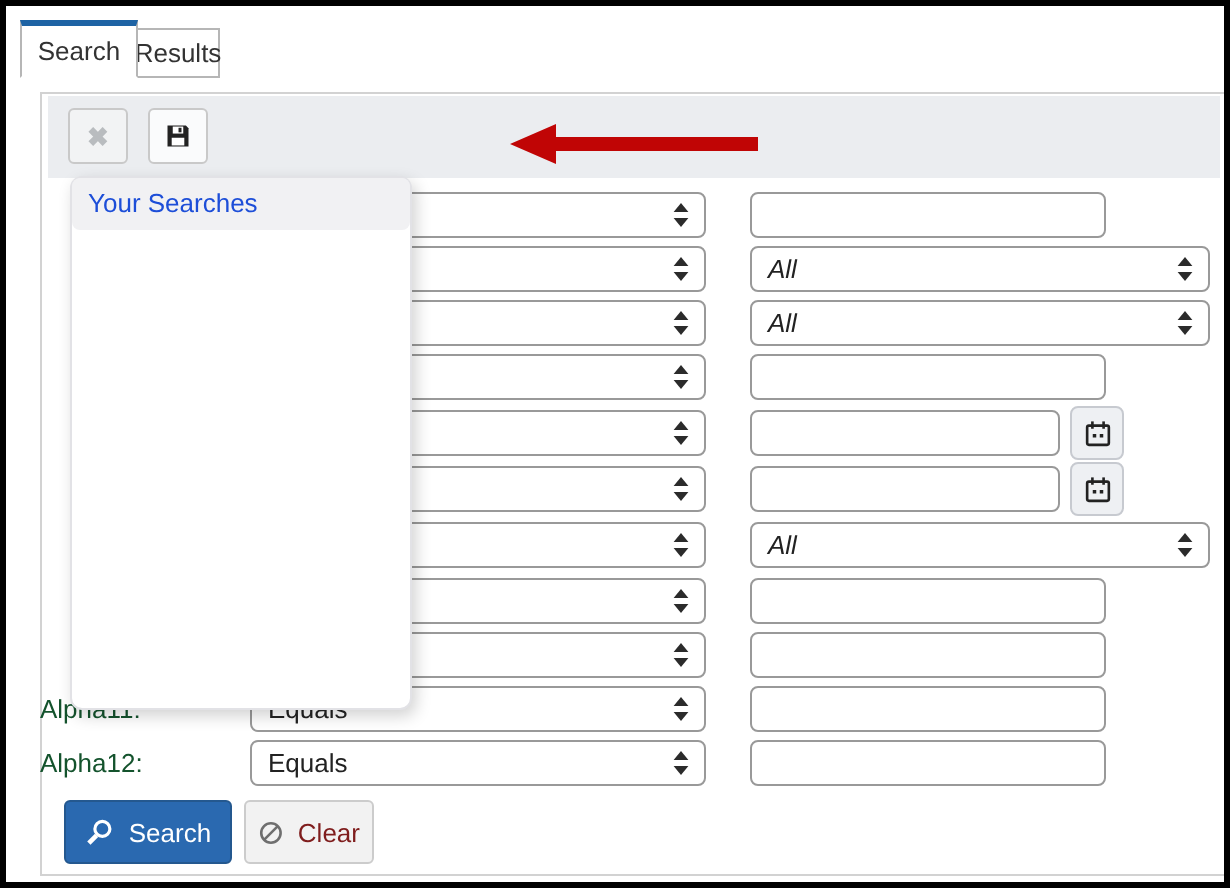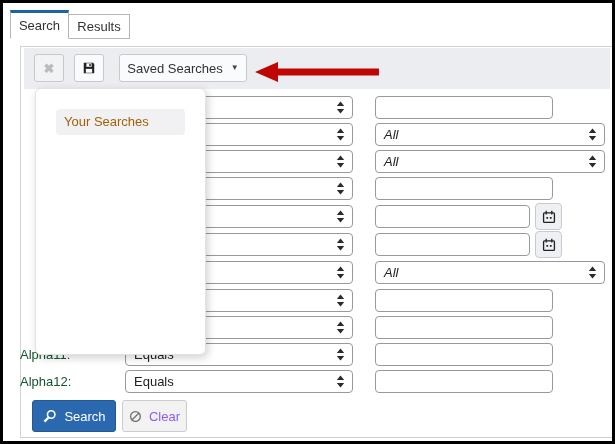--- a/index.html
+++ b/index.html
@@ -3,40 +3,40 @@
 <meta charset="utf-8">
 <style>
   html,body{margin:0;padding:0;background:#fff;}
   .screen{position:relative;width:615px;height:444px;box-sizing:border-box;
     border:3px solid #000;background:#fff;overflow:hidden;
     font-family:"Liberation Sans",sans-serif;font-size:13px;color:#333;padding-left:28px;}
   
   .tab{position:absolute;background:#fff;border:1px solid #b6b6b6;
     display:flex;align-items:center;justify-content:center;cursor:pointer;box-sizing:border-box;}
   .tab-search{left:7px;top:7px;width:59px;height:29px;border-top:3px solid #1e63a4;border-bottom:1px solid #fff;z-index:3;}
-  .tab-results{left:65px;top:11px;width:62px;height:25px;}
+  .tab-results{left:65px;top:11px;width:42px;height:25px;}
   
   .panel{position:absolute;left:17px;top:43px;width:593px;height:392px;
     border:1px solid #d2d2d2;background:#fff;box-sizing:border-box;}
   .toolbar{position:absolute;left:21px;top:45px;width:586px;height:41px;background:#ebedf0;}
   .tbtn{position:absolute;box-sizing:border-box;border:1px solid #c9c9c9;border-radius:3px;
     background:#fafbfc;display:flex;align-items:center;justify-content:center;cursor:pointer;
     font-family:"Liberation Sans",sans-serif;font-size:13px;color:#333;}
   .btn-close{left:31px;top:51px;width:30px;height:28px;background:#f2f3f4;
     color:#b9bcbf;font-weight:bold;font-size:13px;}
   .btn-save{left:71px;top:51px;width:30px;height:28px;}
   .btn-saved{left:116px;top:51px;width:128px;height:28px;gap:8px;}
   .caret{font-size:8px;color:#444;line-height:1;}
   .red-arrow{position:absolute;left:249px;top:55px;z-index:2;}
   
   .dropdown{position:absolute;left:32px;top:85px;width:171px;height:267px;background:#fff;
     border:1px solid #e2e2e6;border-radius:6px;box-shadow:2px 3px 8px rgba(0,0,0,0.18);
     z-index:10;box-sizing:border-box;}
-  .dd-header{margin:20px;height:26px;line-height:26px;background:#f1f1f3;border-radius:4px;
-    padding-left:8px;color:#a16207;}
+  .dd-header{margin:0;height:26px;line-height:26px;background:#f1f1f3;border-radius:4px;
+    padding-left:8px;color:#1d4ed8;}
   .dd-item{display:flex;align-items:center;height:28px;cursor:pointer;}
   .dd-tri{width:10px;margin-left:23px;display:flex;align-items:center;}
   .dd-label{margin-left:29px;color:#333;}
   
   .frow{position:absolute;left:0;width:100%;height:23px;}
   .rlabel{position:absolute;left:17px;top:4px;width:116px;text-align:left;color:#14532d;}
   .sel{position:absolute;box-sizing:border-box;height:23px;border:1px solid #999;border-radius:4px;
     background:#fff;display:flex;align-items:center;cursor:pointer;}
   .sel .seltxt{padding-left:8px;flex:1;color:#222;white-space:nowrap;overflow:hidden;}
   .sel .udarr{margin-right:7px;flex:none;}
@@ -47,21 +47,21 @@
     font-family:"Liberation Sans",sans-serif;font-size:13px;color:#222;}
   .vinput.short{width:155px;}
   .calbtn{position:absolute;left:532px;top:-2px;width:27px;height:27px;box-sizing:border-box;
     border:1px solid #c7cad0;border-radius:4px;background:#eef0f3;cursor:pointer;
     display:flex;align-items:center;justify-content:center;padding:0;}
   
   .actions button{position:absolute;box-sizing:border-box;border-radius:3px;height:32px;
     display:flex;align-items:center;justify-content:center;gap:7px;cursor:pointer;
     font-family:"Liberation Sans",sans-serif;font-size:13px;}
   .btn-search{left:29px;top:397px;width:84px;background:#2a69b0;border:1px solid #24588f;color:#fff;}
-  .btn-clear{left:119px;top:397px;width:65px;background:#f2f2f2;border:1px solid #ccc;color:#8b5cf6;}
+  .btn-clear{left:119px;top:397px;width:65px;background:#f2f2f2;border:1px solid #ccc;color:#7f1d1d;}
 </style>
 </head>
 <body>
 
 <div class="screen">
 
   <div class="tab tab-search">
     <span>Search</span>
   </div>
   <div class="tab tab-results">
@@ -77,24 +77,20 @@
 
   <div class="tbtn btn-save">
     <svg width="14" height="14" viewBox="0 0 16 16">
       <path d="M2 2 h10.5 l1.5 1.5 V14 H2 Z" fill="#222"></path>
       <rect x="5" y="2.6" width="6" height="4" fill="#fff"></rect>
       <rect x="8.3" y="3.3" width="1.7" height="2.6" fill="#222"></rect>
       <rect x="4.4" y="9" width="7.2" height="4.4" fill="#fff"></rect>
     </svg>
   </div>
 
-  <div class="tbtn btn-saved">
-    <span>Saved Searches</span>
-    <span class="caret">▼</span>
-  </div>
 
   <svg class="red-arrow" width="130" height="28" viewBox="0 0 130 28">
     <polygon points="3,14 26,4 26,10.5 127,10.5 127,17.5 26,17.5 26,24" fill="#c00505"></polygon>
   </svg>
 
   <div class="dropdown">
     <div class="dd-header">Your Searches</div>
   </div>
 
   <div id="form-rows">

